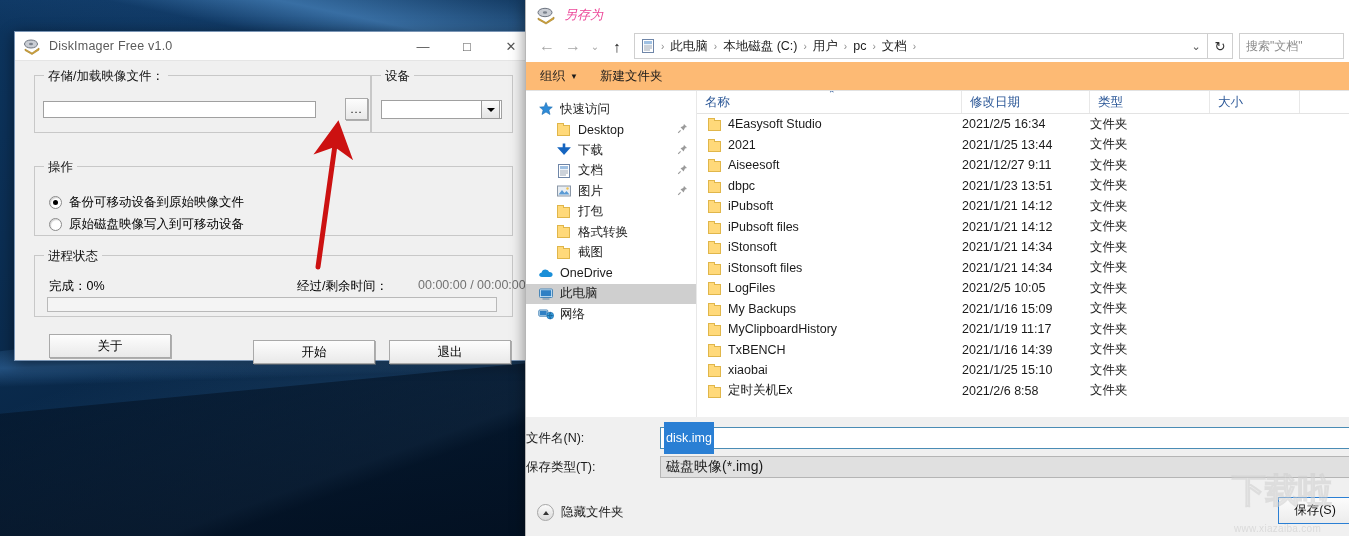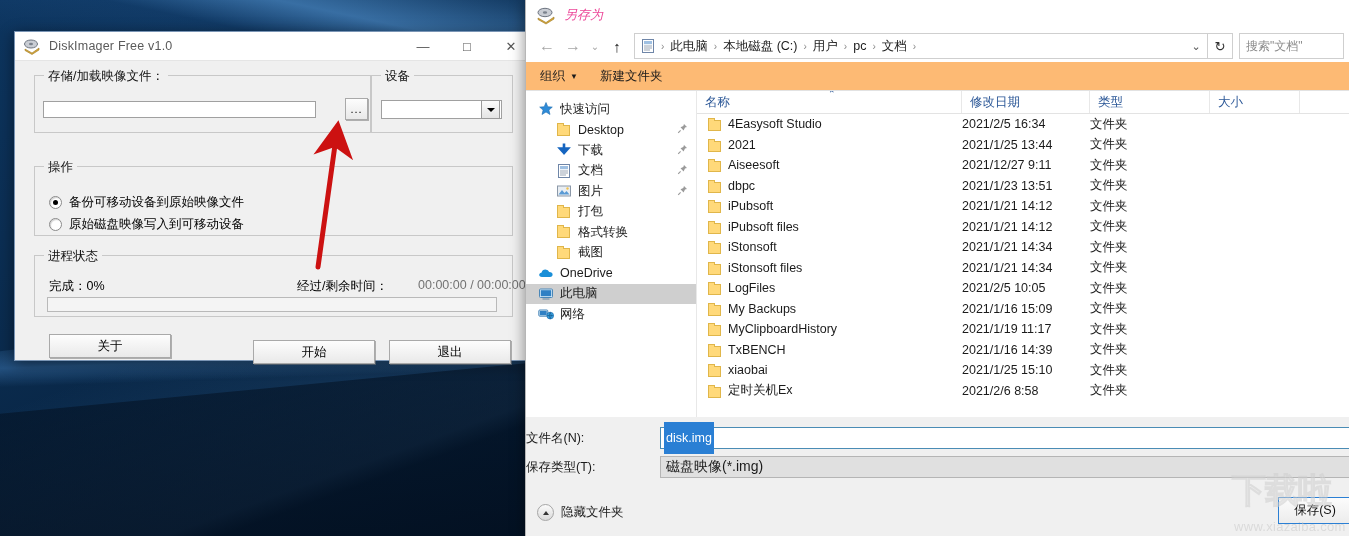--- a/index.html
+++ b/index.html
@@ -139,21 +139,21 @@
     border-bottom:4px solid #333;}
   #savebtn{position:absolute;left:1277px;top:497px;width:72px;height:25px;
     border:1px solid #2a7fd4;background:linear-gradient(#fcfcfc,#ececec);
     display:flex;align-items:center;justify-content:center;font-size:12.5px;color:#111;}
 
   
   #wm{position:absolute;right:0;bottom:2px;width:118px;height:66px;pointer-events:none;
     opacity:.55;}
   #wm .big{position:absolute;left:0;top:0;font-size:34px;font-weight:bold;color:#e9e9e9;
     -webkit-text-stroke:1px #cfcfcf;letter-spacing:-1px;white-space:nowrap;}
-  #wm .url{position:absolute;left:2px;bottom:0px;font-size:13px;color:#c9c9c9;letter-spacing:.3px;margin-top:40px;}
+  #wm .url{position:absolute;left:2px;bottom:0px;font-size:10px;color:#c9c9c9;letter-spacing:.3px;margin-top:40px;}
   .folder-lg{width:100%;height:100%;position:relative;}
   .folder-lg::before{content:"";position:absolute;left:1px;top:3px;width:13px;height:11px;
     background:#ffd97a;border:1px solid #e0b64a;box-sizing:border-box;}
   .folder-lg::after{content:"";position:absolute;left:1px;top:1px;width:7px;height:3px;
     background:#ffd97a;border:1px solid #e0b64a;border-bottom:none;box-sizing:border-box;}
 </style>
 </head>
 <body>
 
 <div id="desktop">

